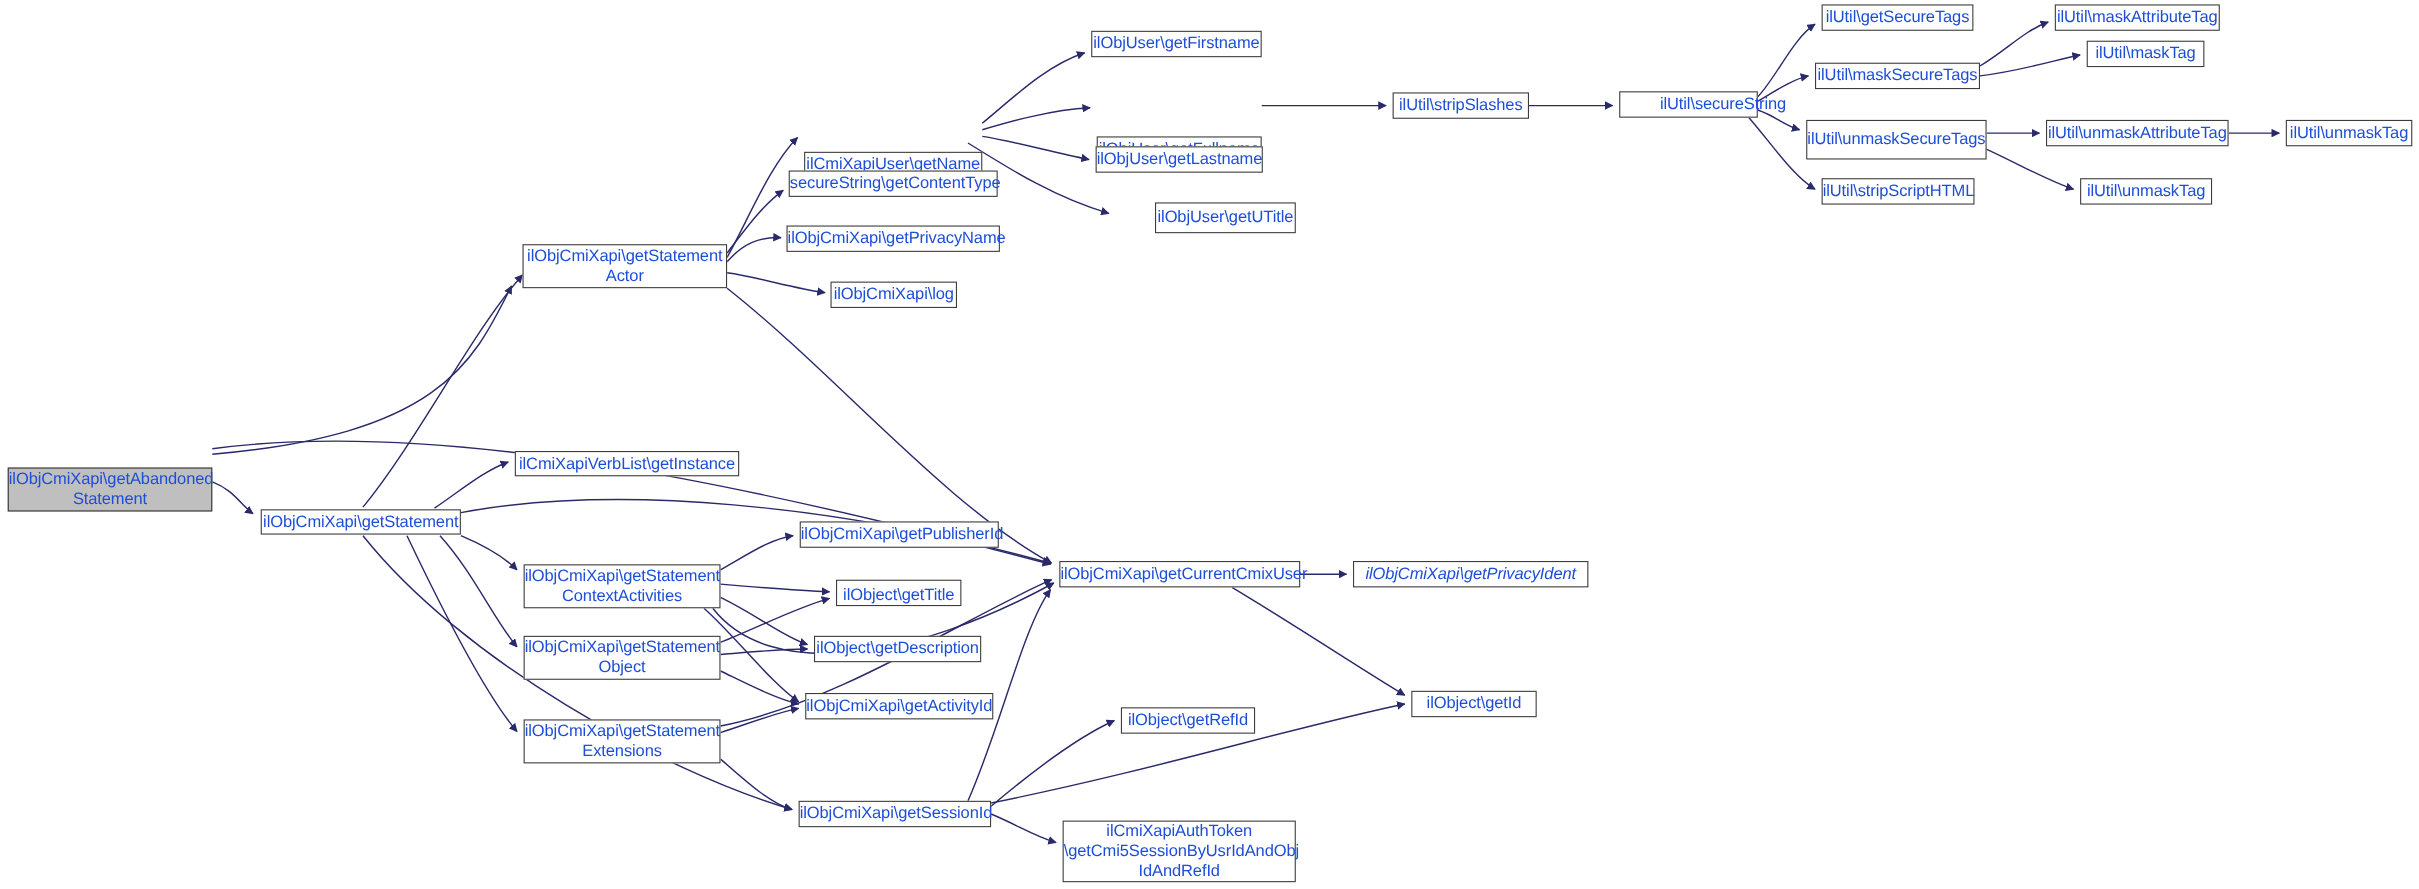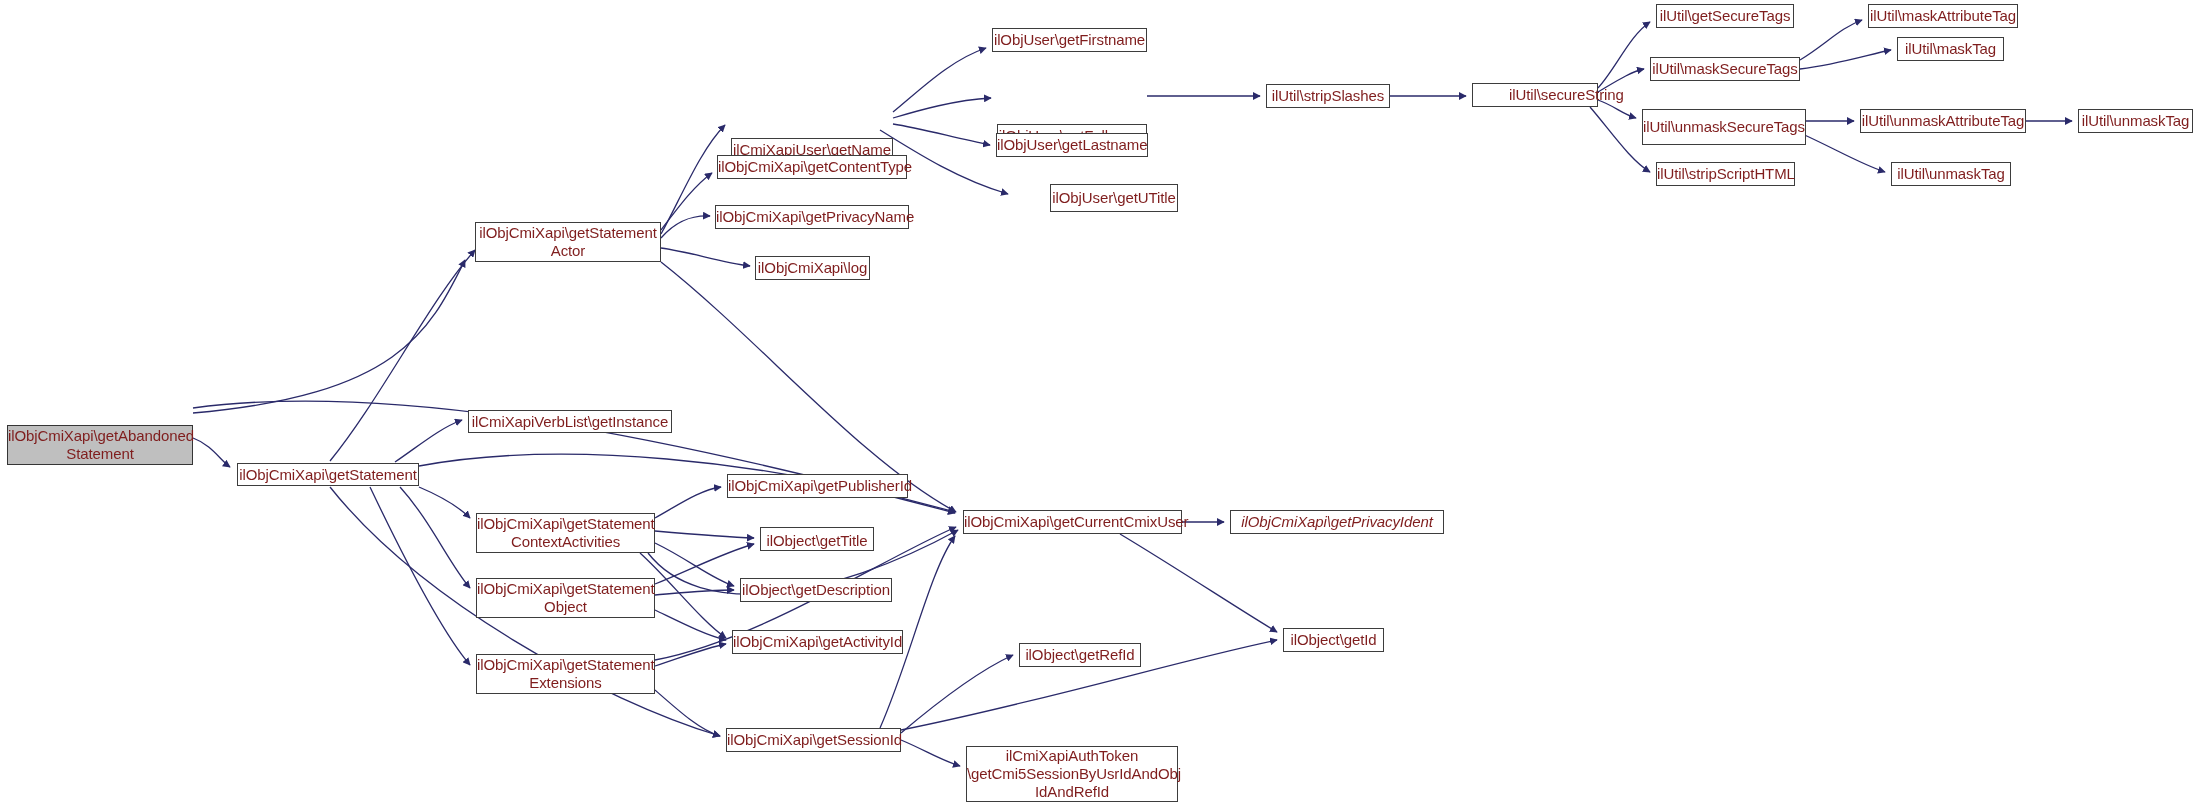--- a/index.html
+++ b/index.html
@@ -21,21 +21,21 @@
     top: 0;
     width: 2199px;
     height: 808px;
     pointer-events: none;
   }
   .node {
     position: absolute;
     box-sizing: border-box;
     border: 1px solid #3d3d3d;
     background: #ffffff;
-    color: #7f1d1d;
+    color: #1d4ed8;
     font-size: 15px;
     line-height: 18px;
     display: flex;
     align-items: center;
     justify-content: center;
     text-align: center;
     white-space: pre-line;
     letter-spacing: -0.1px;
     z-index: 5;
   }
@@ -116,40 +116,40 @@
       <div class="node" style="left: 475px; top: 222px; width: 186px; height: 40px;"><span class="lbl">ilObjCmiXapi\getStatement
 Actor</span></div>
       <div class="node" style="left: 468px; top: 410px; width: 204px; height: 23px;"><span class="lbl">ilCmiXapiVerbList\getInstance</span></div>
       <div class="node" style="left: 476px; top: 513px; width: 179px; height: 40px;"><span class="lbl">ilObjCmiXapi\getStatement
 ContextActivities</span></div>
       <div class="node" style="left: 476px; top: 578px; width: 179px; height: 40px;"><span class="lbl">ilObjCmiXapi\getStatement
 Object</span></div>
       <div class="node" style="left: 476px; top: 654px; width: 179px; height: 40px;"><span class="lbl">ilObjCmiXapi\getStatement
 Extensions</span></div>
       <div class="node" style="left: 731px; top: 106px; width: 162px; height: 24px; margin-top: 32px;"><span class="lbl">ilCmiXapiUser\getName</span></div>
-      <div class="node" style="left: 717px; top: 155px; width: 190px; height: 24px;"><span class="lbl">ilObjCmiXapi\getContentType</span></div>
+      <div class="node" style="left: 717px; top: 155px; width: 190px; height: 24px;"><span class="lbl">secureString\getContentType</span></div>
       <div class="node" style="left: 715px; top: 205px; width: 194px; height: 24px;"><span class="lbl">ilObjCmiXapi\getPrivacyName</span></div>
       <div class="node" style="left: 755px; top: 256px; width: 115px; height: 24px;"><span class="lbl">ilObjCmiXapi\log</span></div>
       <div class="node" style="left: 727px; top: 474px; width: 181px; height: 24px;"><span class="lbl">ilObjCmiXapi\getPublisherId</span></div>
       <div class="node" style="left: 760px; top: 527px; width: 114px; height: 24px; align-items: flex-end;"><span class="lbl">ilObject\getTitle</span></div>
       <div class="node" style="left: 740px; top: 578px; width: 152px; height: 24px;"><span class="lbl">ilObject\getDescription</span></div>
       <div class="node" style="left: 732px; top: 630px; width: 171px; height: 24px;"><span class="lbl">ilObjCmiXapi\getActivityId</span></div>
       <div class="node" style="left: 726px; top: 728px; width: 175px; height: 24px;"><span class="lbl">ilObjCmiXapi\getSessionId</span></div>
       <div class="node" style="left: 992px; top: 28px; width: 155px; height: 24px;"><span class="lbl">ilObjUser\getFirstname</span></div>
       <div class="node" style="left: 997px; top: 84px; width: 150px; height: 24px; margin-top: 40px;"><span class="lbl">ilObjUser\getFullname</span></div>
       <div class="node" style="left: 996px; top: 133px; width: 152px; height: 24px;"><span class="lbl">ilObjUser\getLastname</span></div>
       <div class="node" style="left: 1014px; top: 184px; width: 128px; height: 28px; margin-left: 36px;"><span class="lbl">ilObjUser\getUTitle</span></div>
       <div class="node" style="left: 963px; top: 510px; width: 219px; height: 24px;"><span class="lbl">ilObjCmiXapi\getCurrentCmixUser</span></div>
       <div class="node" style="left: 1019px; top: 643px; width: 122px; height: 24px;"><span class="lbl">ilObject\getRefId</span></div>
       <div class="node" style="left: 966px; top: 746px; width: 212px; height: 56px;"><span class="lbl">ilCmiXapiAuthToken
 \getCmi5SessionByUsrIdAndObj
 IdAndRefId</span></div>
       <div class="node" style="left: 1266px; top: 84px; width: 124px; height: 24px;"><span class="lbl">ilUtil\stripSlashes</span></div>
       <div class="node" style="left: 1230px; top: 510px; width: 214px; height: 24px; font-style: italic;"><span class="lbl">ilObjCmiXapi\getPrivacyIdent</span></div>
-      <div class="node" style="left: 1283px; top: 628px; width: 101px; height: 24px;"><span class="lbl">ilObject\getId</span></div>
+      <div class="node" style="left: 1283px; top: 628px; width: 114px; height: 24px;"><span class="lbl">ilObject\getId</span></div>
       <div class="node" style="left: 1472px; top: 83px; width: 126px; height: 24px; padding-left: 36px;"><span class="lbl">ilUtil\secureString</span></div>
       <div class="node" style="left: 1656px; top: 4px; width: 138px; height: 24px;"><span class="lbl">ilUtil\getSecureTags</span></div>
       <div class="node" style="left: 1650px; top: 57px; width: 150px; height: 24px;"><span class="lbl">ilUtil\maskSecureTags</span></div>
       <div class="node" style="left: 1642px; top: 109px; width: 164px; height: 36px;"><span class="lbl">ilUtil\unmaskSecureTags</span></div>
       <div class="node" style="left: 1656px; top: 162px; width: 139px; height: 24px;"><span class="lbl">ilUtil\stripScriptHTML</span></div>
       <div class="node" style="left: 1868px; top: 4px; width: 150px; height: 24px;"><span class="lbl">ilUtil\maskAttributeTag</span></div>
       <div class="node" style="left: 1897px; top: 37px; width: 107px; height: 24px;"><span class="lbl">ilUtil\maskTag</span></div>
       <div class="node" style="left: 1860px; top: 109px; width: 166px; height: 24px;"><span class="lbl">ilUtil\unmaskAttributeTag</span></div>
       <div class="node" style="left: 1891px; top: 162px; width: 120px; height: 24px;"><span class="lbl">ilUtil\unmaskTag</span></div>
       <div class="node" style="left: 2078px; top: 109px; width: 115px; height: 24px;"><span class="lbl">ilUtil\unmaskTag</span></div>

